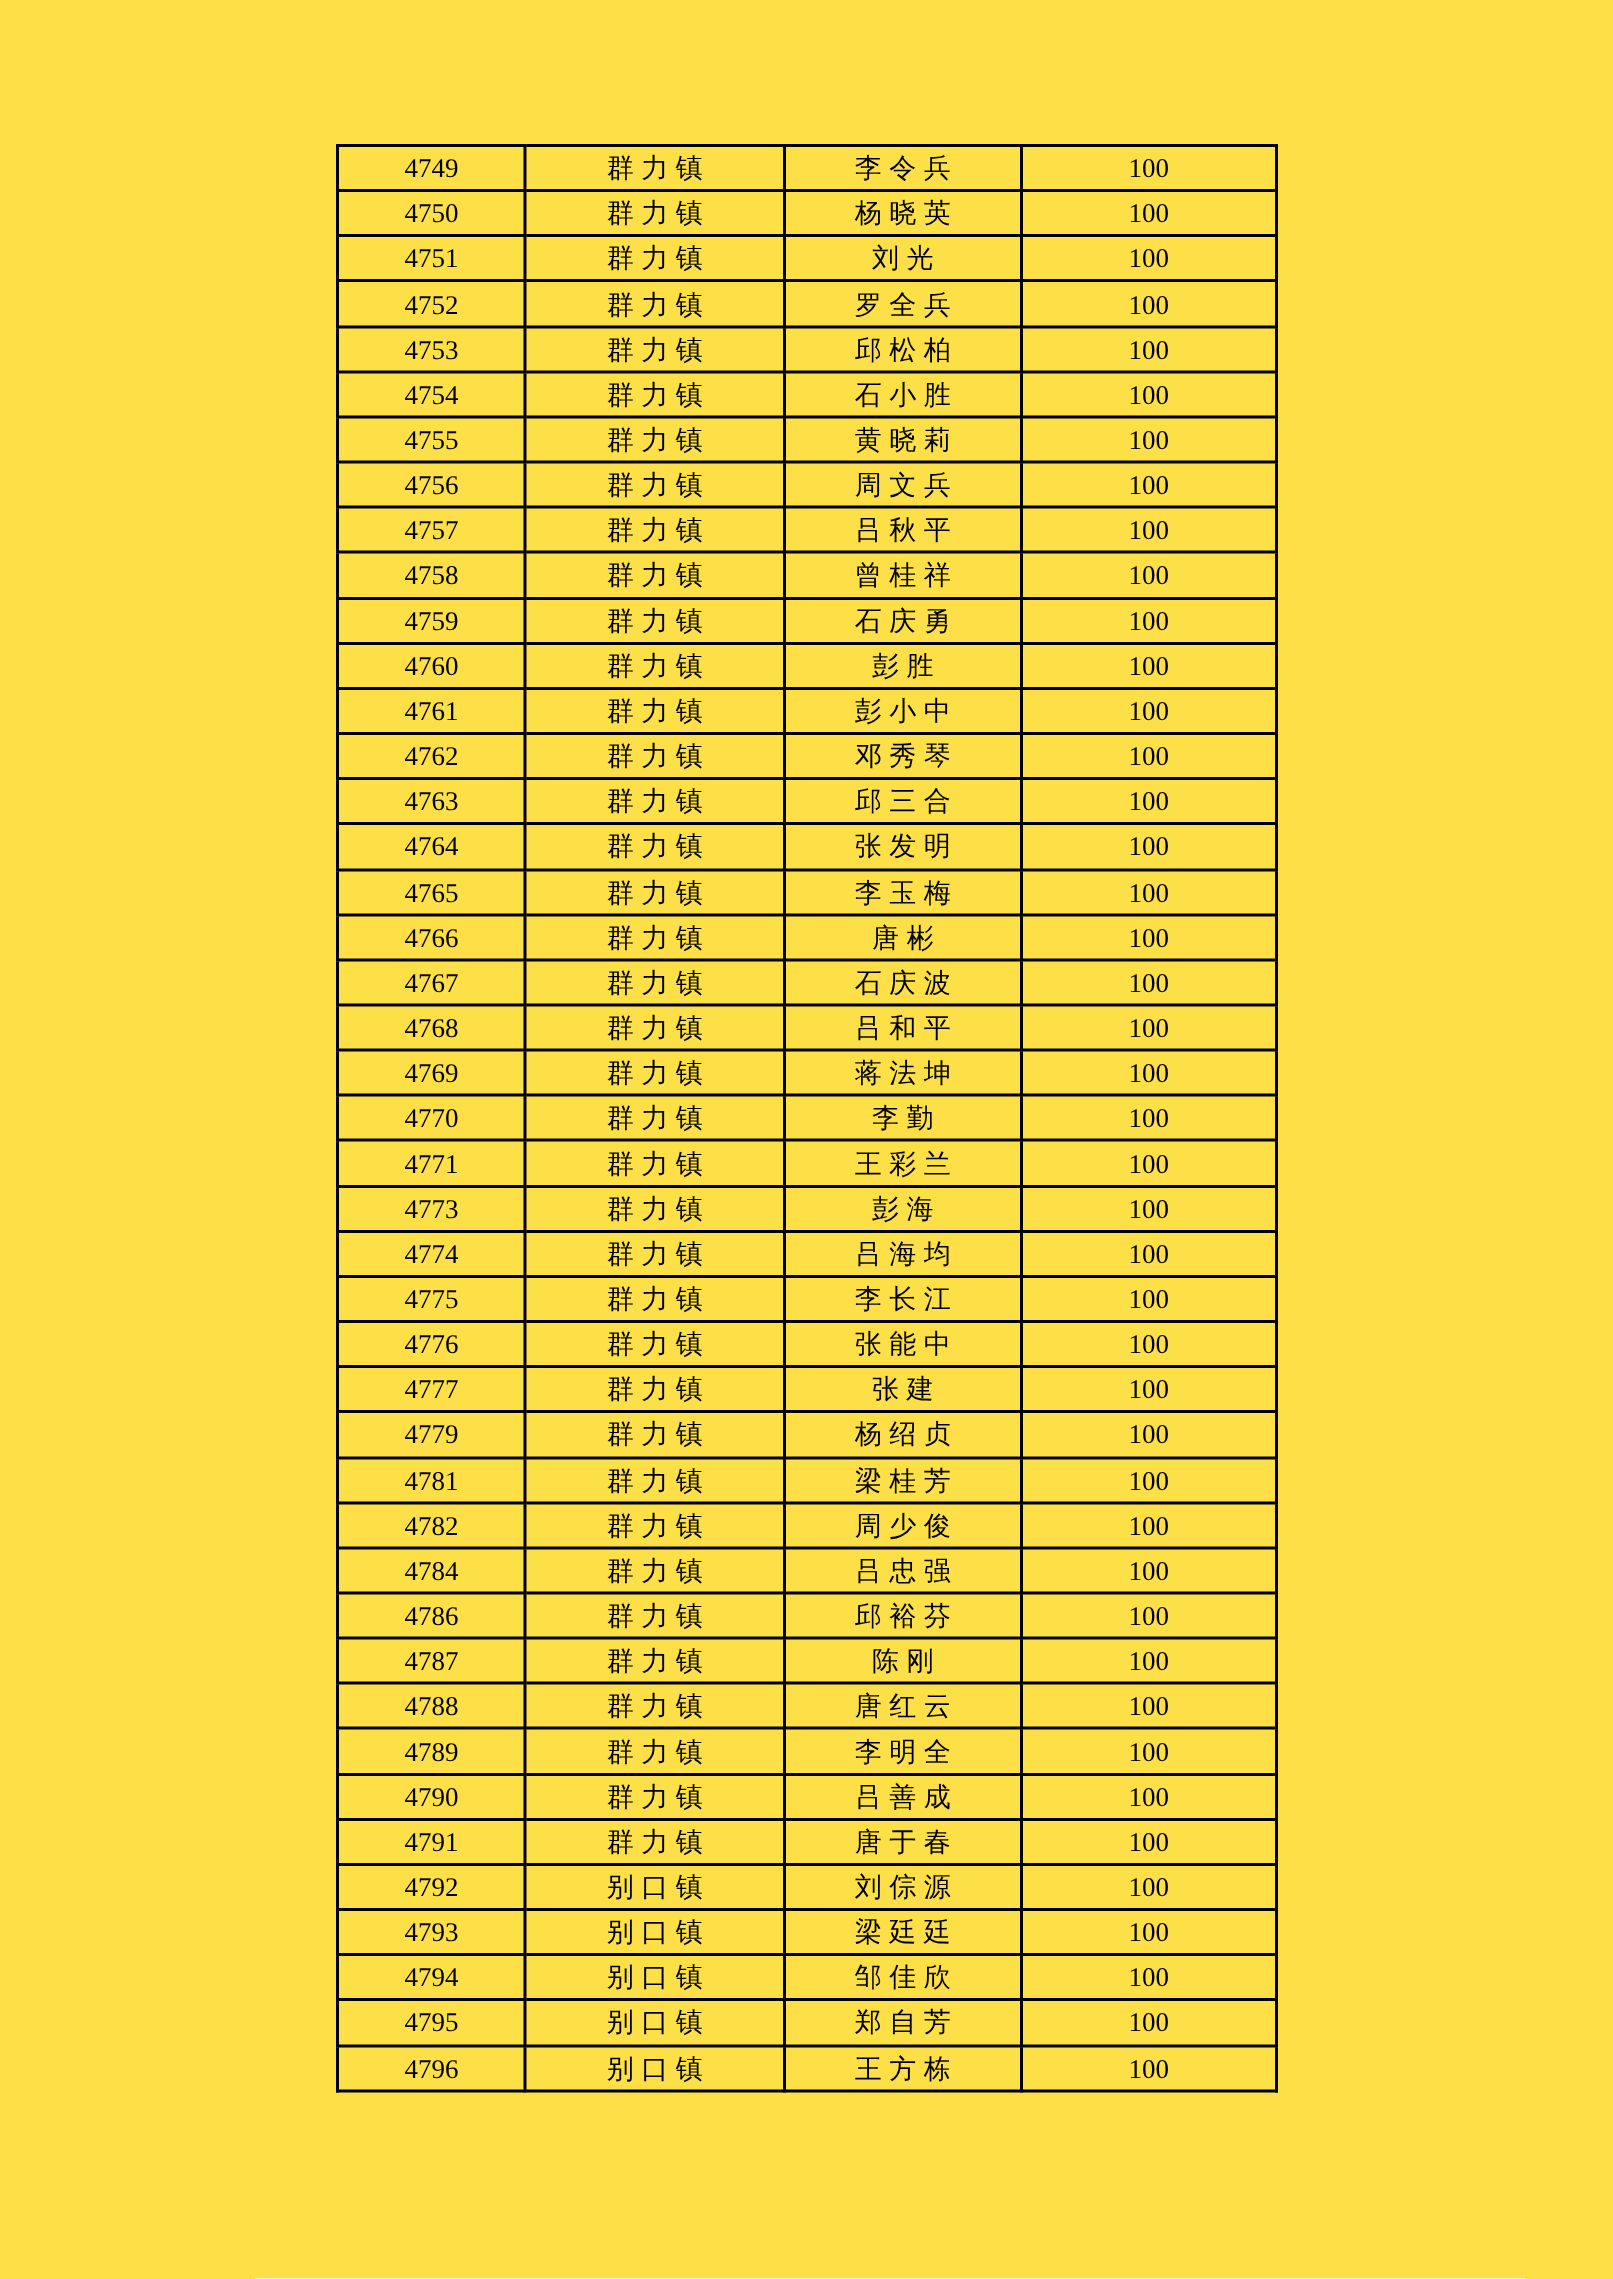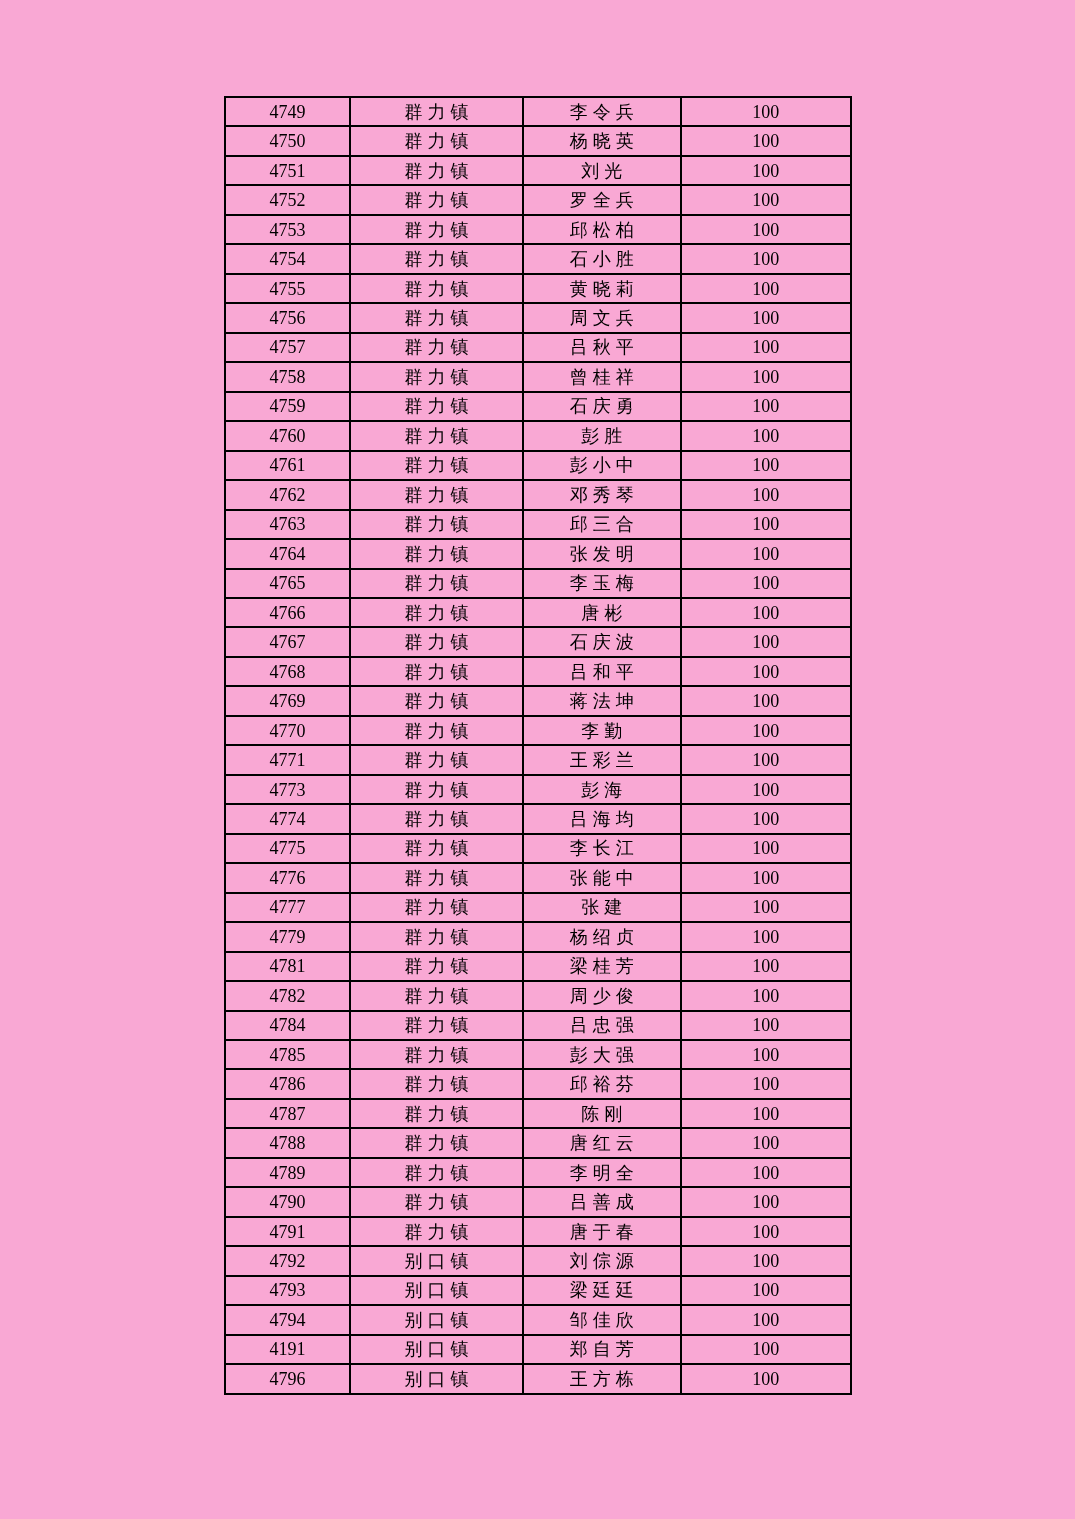--- a/index.html
+++ b/index.html
@@ -7,21 +7,21 @@
     width: 1075px;
     height: 1519px;
     background: #ffffff;
     font-family: "Liberation Serif", "DejaVu Serif", serif;
     color: #000000;
   }
   .page {
     position: relative;
     width: 1075px;
     height: 1519px;
-    background: #f9a8d4;
+    background: #fde047;
     overflow: hidden;
     padding-left: 32px;
   }
   table.records {
     position: absolute;
     left: 224px;
     top: 96px;
     width: 628px;
     height: 1299px;
     border-collapse: collapse;
@@ -240,26 +240,20 @@
           <td class="zh">周少俊</td>
           <td>100</td>
         </tr>
         <tr>
           <td>4784</td>
           <td class="zh">群力镇</td>
           <td class="zh">吕忠强</td>
           <td>100</td>
         </tr>
         <tr>
-          <td>4785</td>
-          <td class="zh">群力镇</td>
-          <td class="zh">彭大强</td>
-          <td>100</td>
-        </tr>
-        <tr>
           <td>4786</td>
           <td class="zh">群力镇</td>
           <td class="zh">邱裕芬</td>
           <td>100</td>
         </tr>
         <tr>
           <td>4787</td>
           <td class="zh">群力镇</td>
           <td class="zh">陈刚</td>
           <td>100</td>
@@ -300,21 +294,21 @@
           <td class="zh">梁廷廷</td>
           <td>100</td>
         </tr>
         <tr>
           <td>4794</td>
           <td class="zh">别口镇</td>
           <td class="zh">邹佳欣</td>
           <td>100</td>
         </tr>
         <tr>
-          <td>4191</td>
+          <td>4795</td>
           <td class="zh">别口镇</td>
           <td class="zh">郑自芳</td>
           <td>100</td>
         </tr>
         <tr>
           <td>4796</td>
           <td class="zh">别口镇</td>
           <td class="zh">王方栋</td>
           <td>100</td>
         </tr>

